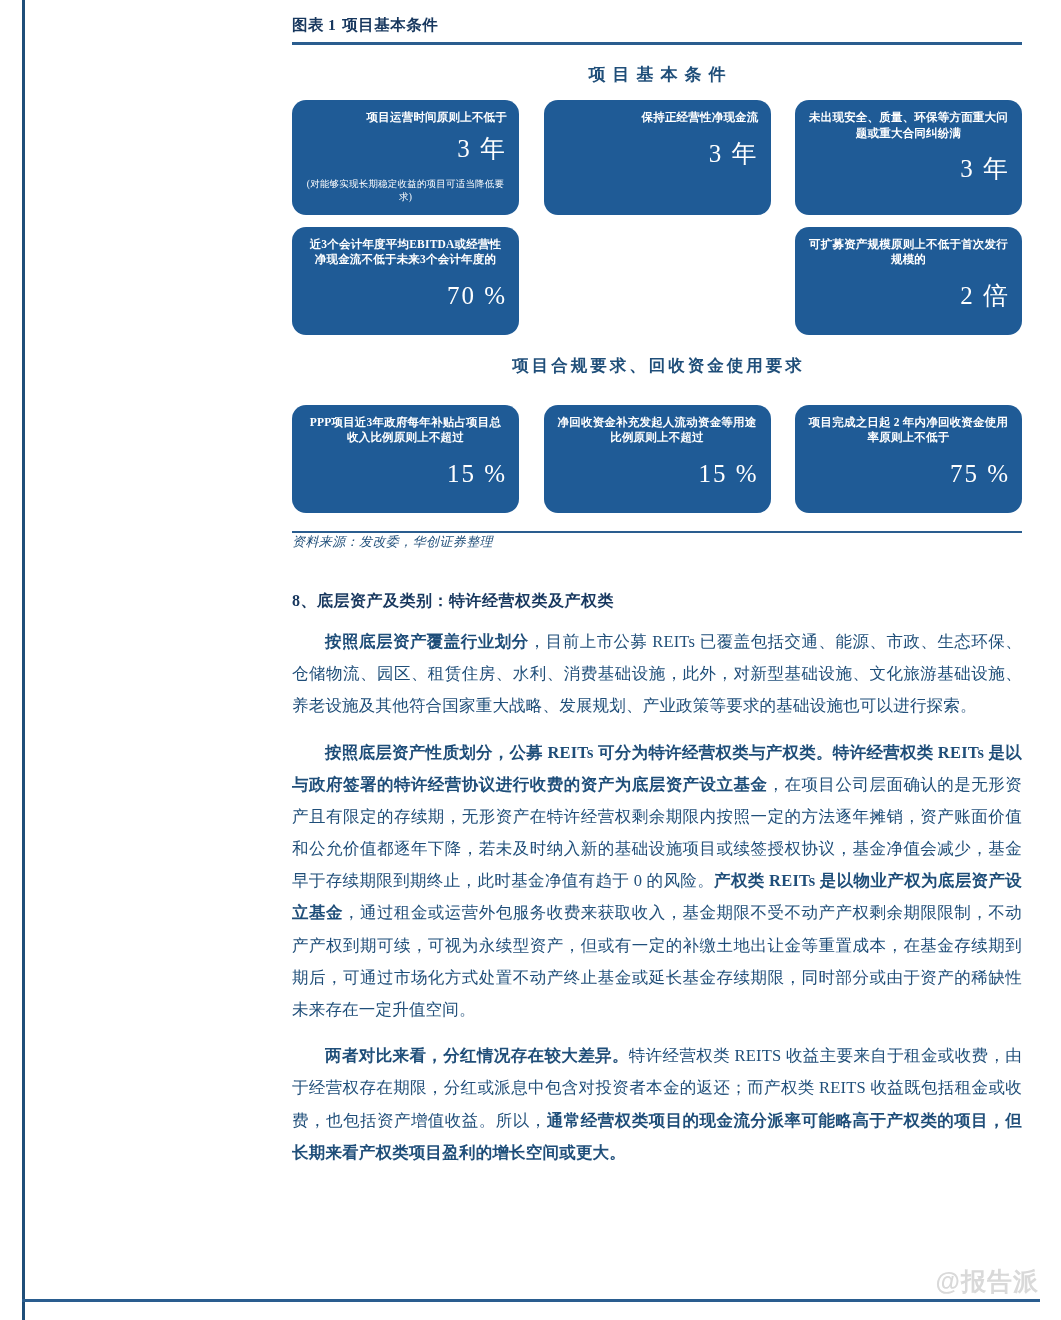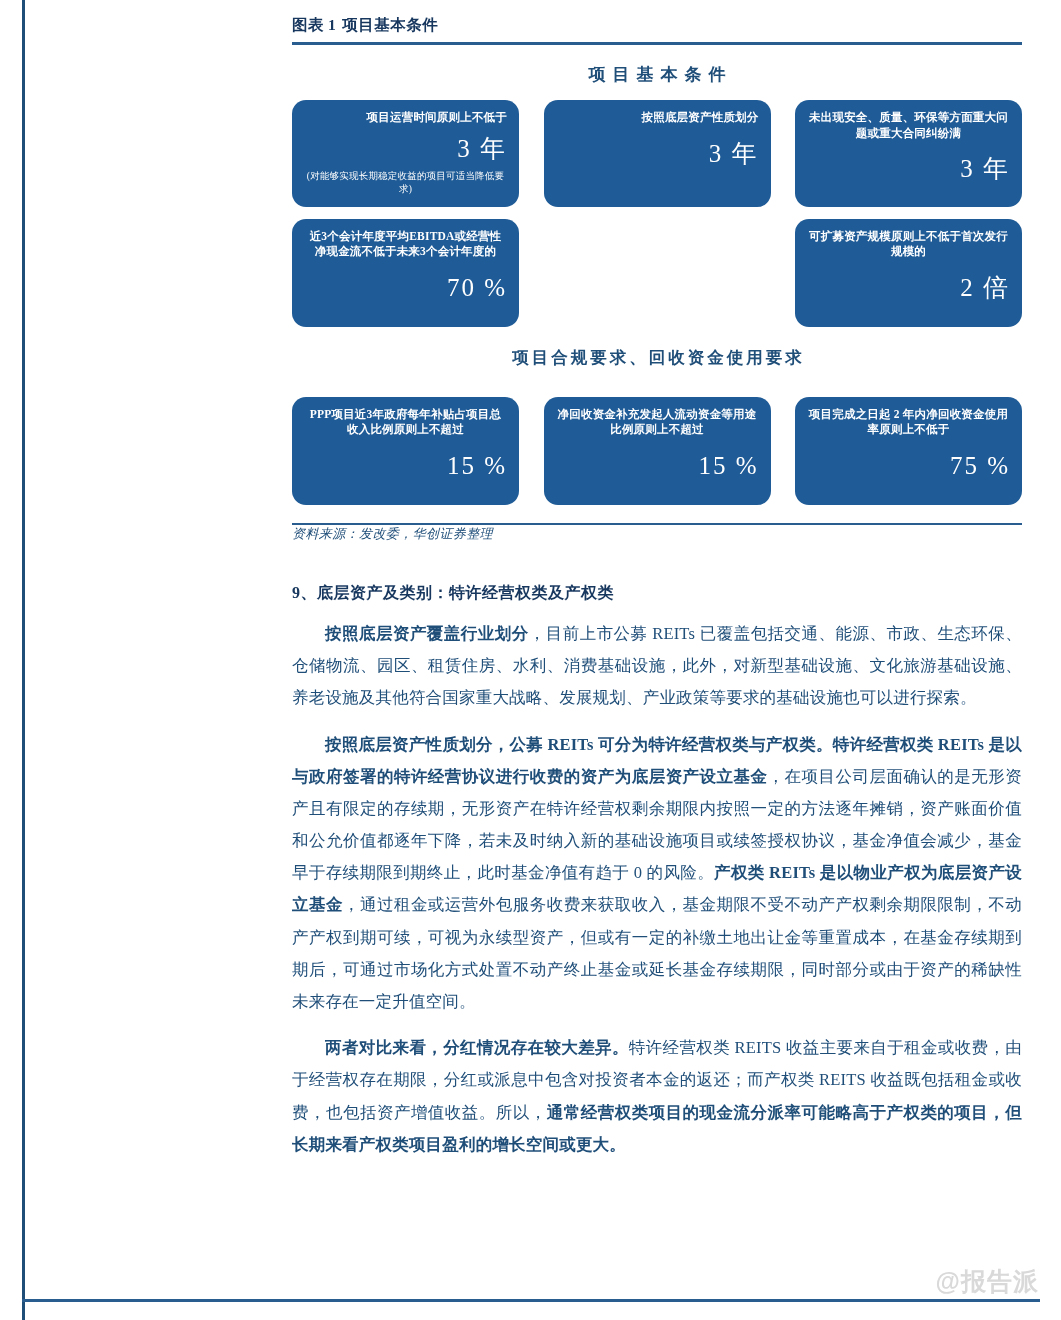--- a/index.html
+++ b/index.html
@@ -112,21 +112,21 @@
   .box .value {
     font-size: 25px;
     line-height: 1.1;
     margin-top: 9px;
     letter-spacing: 2px;
     font-family: "Liberation Serif", "DejaVu Serif", serif;
   }
   .box .note {
     font-size: 9.5px;
     line-height: 1.4;
-    margin-top: 8px;
+    margin-top: 16px;
     letter-spacing: 0.2px;
   }
   .box.no-note .value { margin-top: 14px; }
 
   
   .source {
     color: #1f4e79;
     font-style: italic;
     font-size: 13px;
     margin-top: 0;
@@ -185,21 +185,21 @@
 
     <div class="figure-heading">项目基本条件</div>
 
     <div class="box-row" id="row-0">
         <div class="box">
           <div class="cap">项目运营时间原则上不低于</div>
           <div class="value">3 年</div>
           <div class="note">(对能够实现长期稳定收益的项目可适当降低要求)</div>
         </div>
         <div class="box no-note">
-          <div class="cap">按照底层资产性质划分</div>
+          <div class="cap">保持正经营性净现金流</div>
           <div class="value">3 年</div>
         </div>
         <div class="box no-note">
           <div class="cap">未出现安全、质量、环保等方面重大问题或重大合同纠纷满</div>
           <div class="value">3 年</div>
         </div>
       </div>
     <div class="box-row tall" id="row-1">
         <div class="box no-note">
           <div class="cap">近3个会计年度平均EBITDA或经营性净现金流不低于未来3个会计年度的</div>
@@ -227,21 +227,21 @@
           <div class="value">75 %</div>
         </div>
       </div>
 
   </div>
 
   <div class="rule-bottom"></div>
 
   <div class="source">资料来源：发改委，华创证券整理</div>
 
-  <div class="section-heading">9、底层资产及类别：特许经营权类及产权类</div>
+  <div class="section-heading">8、底层资产及类别：特许经营权类及产权类</div>
 
   <div id="paragraphs">
       <p class="body"><b>按照底层资产覆盖行业划分</b><span>，目前上市公募 REITs 已覆盖包括交通、能源、市政、生态环保、仓储物流、园区、租赁住房、水利、消费基础设施，此外，对新型基础设施、文化旅游基础设施、养老设施及其他符合国家重大战略、发展规划、产业政策等要求的基础设施也可以进行探索。</span></p>
       <p class="body"><b>按照底层资产性质划分，公募 REITs 可分为特许经营权类与产权类。特许经营权类 REITs 是以与政府签署的特许经营协议进行收费的资产为底层资产设立基金</b><span>，在项目公司层面确认的是无形资产且有限定的存续期，无形资产在特许经营权剩余期限内按照一定的方法逐年摊销，资产账面价值和公允价值都逐年下降，若未及时纳入新的基础设施项目或续签授权协议，基金净值会减少，基金早于存续期限到期终止，此时基金净值有趋于 0 的风险。</span><b>产权类 REITs 是以物业产权为底层资产设立基金</b><span>，通过租金或运营外包服务收费来获取收入，基金期限不受不动产产权剩余期限限制，不动产产权到期可续，可视为永续型资产，但或有一定的补缴土地出让金等重置成本，在基金存续期到期后，可通过市场化方式处置不动产终止基金或延长基金存续期限，同时部分或由于资产的稀缺性未来存在一定升值空间。</span></p>
       <p class="body"><b>两者对比来看，分红情况存在较大差异。</b><span>特许经营权类 REITS 收益主要来自于租金或收费，由于经营权存在期限，分红或派息中包含对投资者本金的返还；而产权类 REITS 收益既包括租金或收费，也包括资产增值收益。所以，</span><b>通常经营权类项目的现金流分派率可能略高于产权类的项目，但长期来看产权类项目盈利的增长空间或更大。</b></p>
     </div>
 
 </div>
 
 <div class="watermark">@报告派</div>

